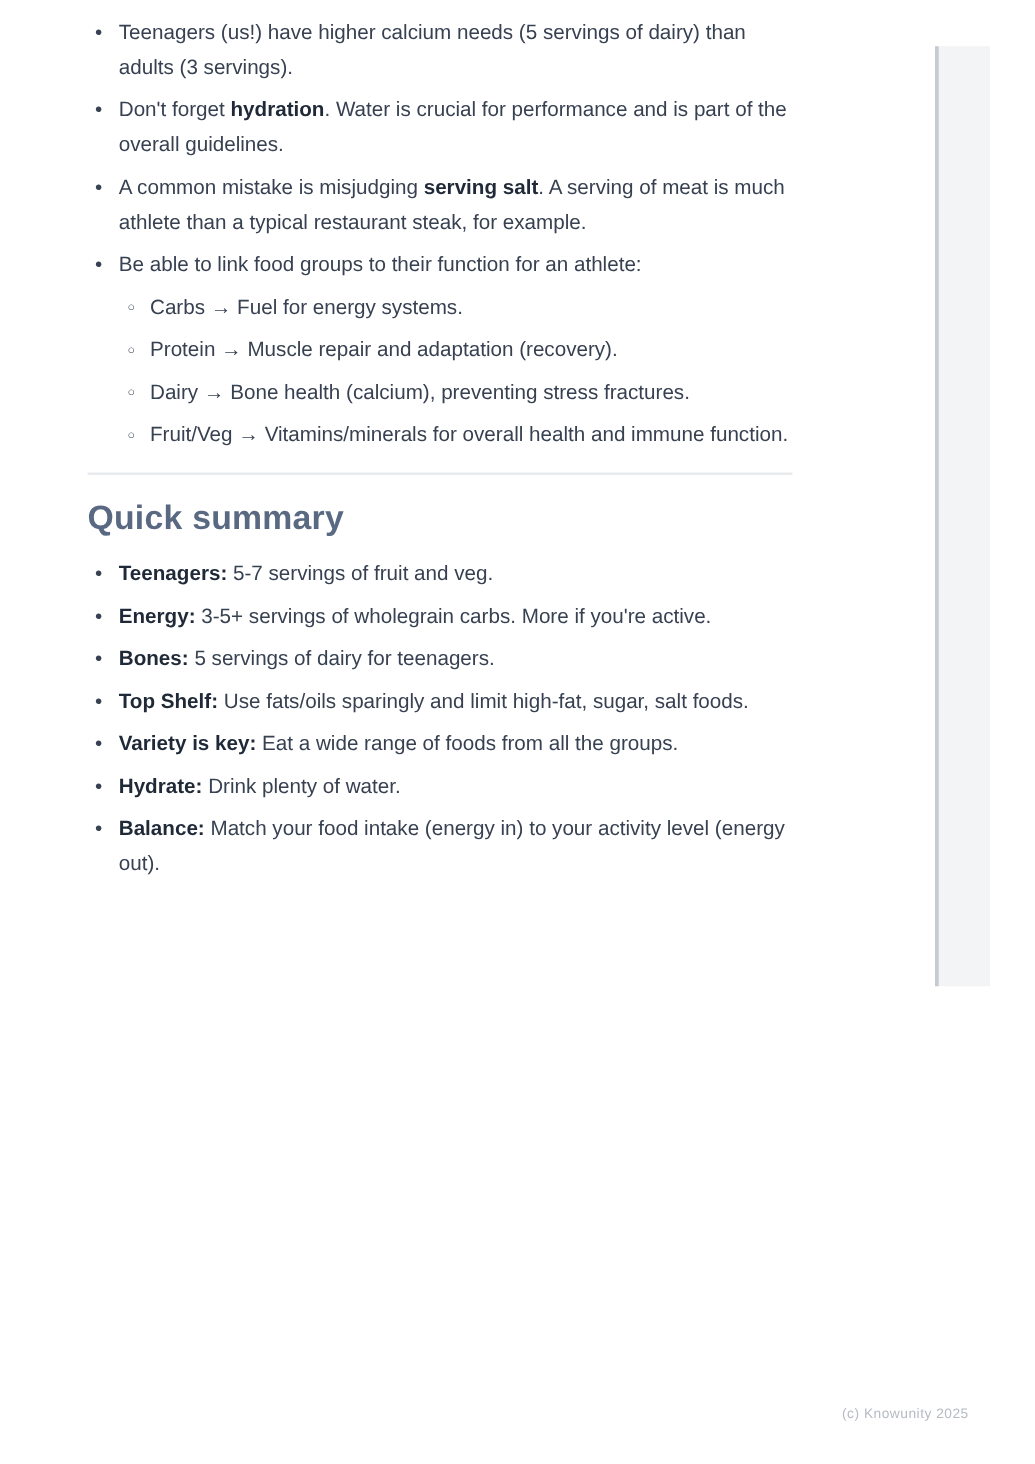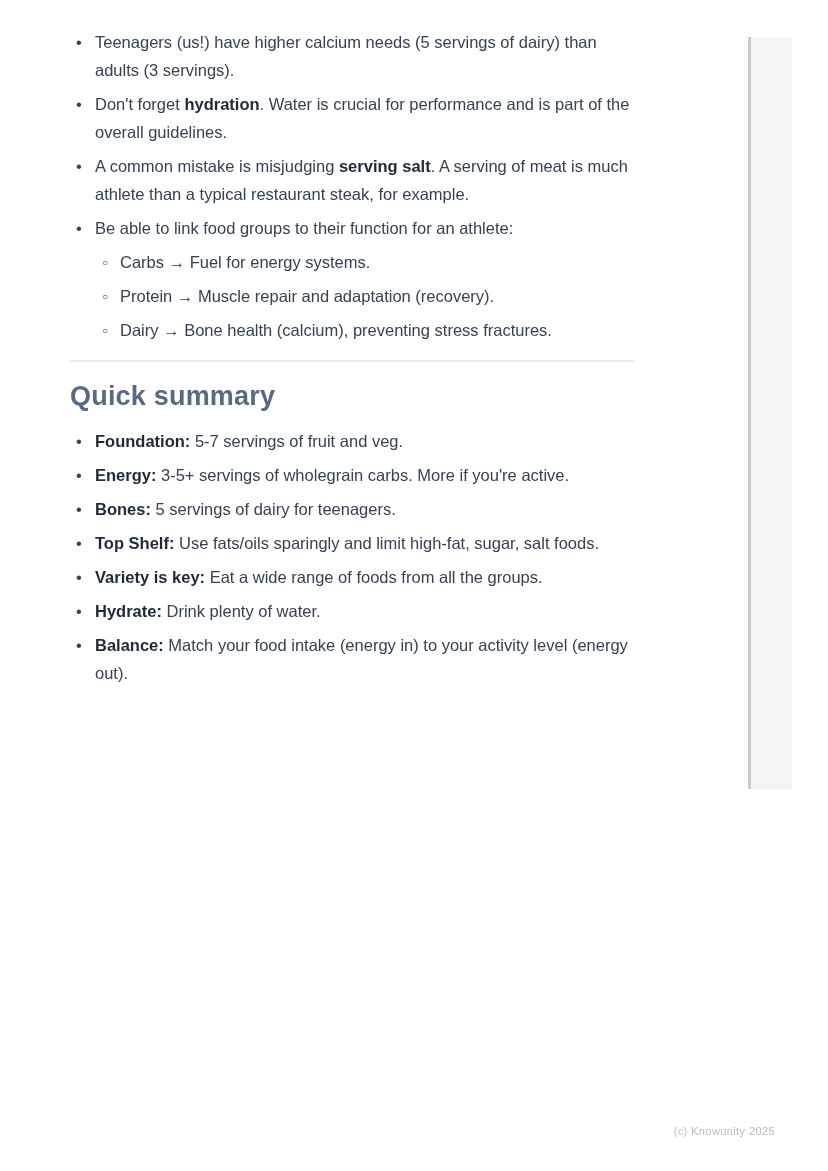--- a/index.html
+++ b/index.html
@@ -14,21 +14,21 @@
   html,body{margin:0;padding:0;}
   body{
     width:828px;height:1171px;
     background:#ffffff;
     font-family:"Liberation Sans",sans-serif;
     position:relative;
     overflow:hidden;
   }
   .content{
     position:absolute;
-    left:70px;top:28px;width:564px;
+    left:70px;top:12px;width:564px;
     color:var(--body-text);
     font-size:16.5px;
     line-height:28px;
   }
   ul{list-style:none;margin:0;padding:0;}
   .notes > li{position:relative;padding-left:25px;margin-bottom:6px;}
   .notes > li::before{
     content:"\2022";
     position:absolute;left:6px;top:0;
     color:var(--body-text);
@@ -84,26 +84,27 @@
 
 <div class="content">
   <ul class="notes">
       <li><span>Teenagers (us!) have higher calcium needs (5 servings of dairy) than adults (3 servings).</span></li>
       <li><span>Don't forget </span><span class="bold">hydration</span><span>. Water is crucial for performance and is part of the overall guidelines.</span></li>
       <li><span>A common mistake is misjudging </span><span class="bold">serving salt</span><span>. A serving of meat is much athlete than a typical restaurant steak, for example.</span></li>
       <li><span>Be able to link food groups to their function for an athlete:</span><ul class="sub">
           <li>Carbs → Fuel for energy systems.</li>
           <li>Protein → Muscle repair and adaptation (recovery).</li>
           <li>Dairy → Bone health (calcium), preventing stress fractures.</li>
+          <li>Fruit/Veg → Vitamins/minerals for overall health and immune function.</li>
         </ul></li>
     </ul>
   <hr class="divider">
   <h1 class="section-heading">Quick summary</h1>
   <ul class="summary">
-      <li><span class="label">Foundation:</span><span> 5-7 servings of fruit and veg.</span></li>
+      <li><span class="label">Teenagers:</span><span> 5-7 servings of fruit and veg.</span></li>
       <li><span class="label">Energy:</span><span> 3-5+ servings of wholegrain carbs. More if you're active.</span></li>
       <li><span class="label">Bones:</span><span> 5 servings of dairy for teenagers.</span></li>
       <li><span class="label">Top Shelf:</span><span> Use fats/oils sparingly and limit high-fat, sugar, salt foods.</span></li>
       <li><span class="label">Variety is key:</span><span> Eat a wide range of foods from all the groups.</span></li>
       <li><span class="label">Hydrate:</span><span> Drink plenty of water.</span></li>
       <li><span class="label">Balance:</span><span> Match your food intake (energy in) to your activity level (energy out).</span></li>
     </ul>
 </div>
 
 <div class="page-edge"></div>

